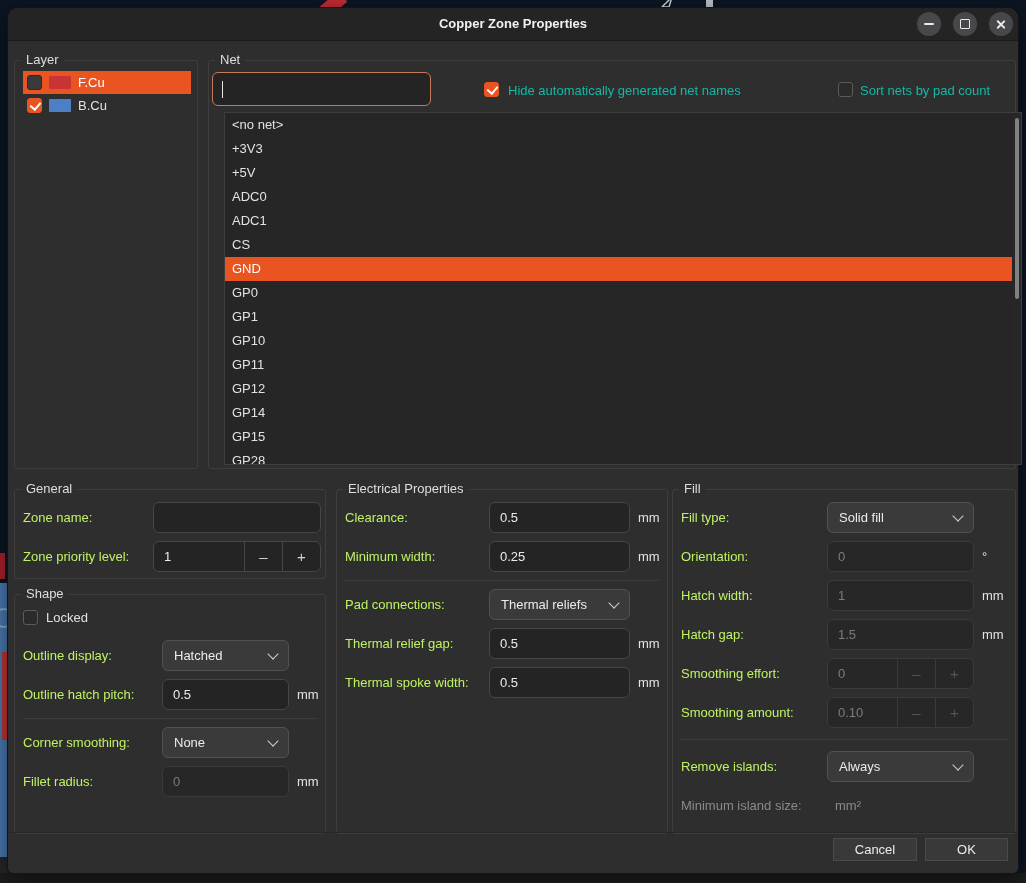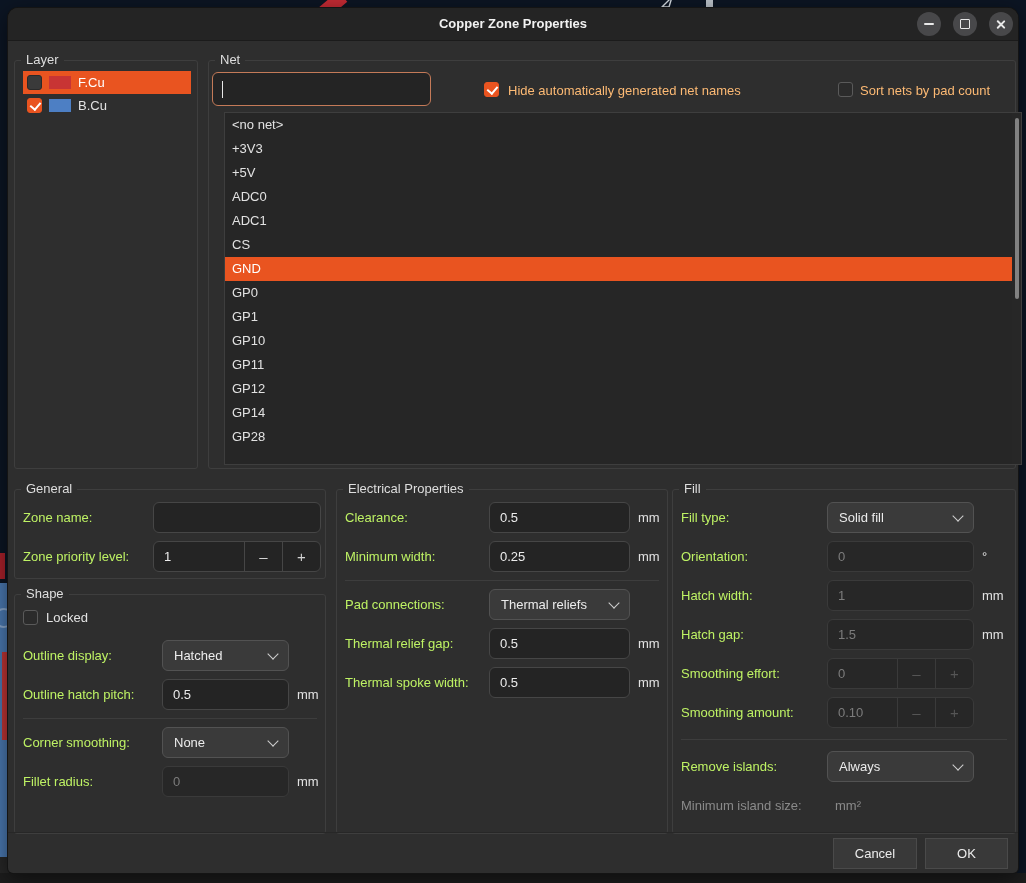--- a/index.html
+++ b/index.html
@@ -54,21 +54,21 @@
 
   
   .checkbox{width:15px;height:15px;border:1px solid #5a5a5a;border-radius:3px;background:#2b2b2b;display:inline-block;position:relative;flex:none;box-sizing:border-box;}
   .layer-row.selected .checkbox{background:#3a3a3a;border-color:#2a2a2a;}
   .checkbox.checked{background:#e95420;border-color:#e95420;}
   .checkbox.checked::after{content:"";position:absolute;left:4px;top:1px;width:5px;height:8px;border-right:2px solid #fff;border-bottom:2px solid #fff;transform:rotate(40deg);}
 
   
   .net-input{position:absolute;left:204px;top:64px;width:219px;height:34px;background:#242424;border:1px solid #c47a58;border-radius:6px;box-sizing:border-box;}
   .net-caret{position:absolute;left:9px;top:8px;width:1px;height:17px;background:#e8e8e8;}
-  .cbrow-label{position:absolute;line-height:17px;color:#fdba74;}
+  .cbrow-label{position:absolute;line-height:17px;color:#14b8a6;}
   .net-list{position:absolute;left:204px;top:104px;width:798px;height:353px;background:#262626;border:1px solid #3e3e3e;box-sizing:border-box;overflow:hidden;margin-left:12px;}
   .net-row{height:24px;line-height:24px;padding-left:7px;color:#e2e2e2;}
   .net-row.selected{background:#e95420;color:#fff;}
   .scroll-track{position:absolute;right:0;top:0;width:9px;height:100%;background:#272727;}
   .scroll-thumb{position:absolute;right:2px;top:5px;width:4px;height:181px;background:#818181;border-radius:2px;}
 
   
   .rows{padding:12px 8px 0 8px;}
   .frow{display:flex;align-items:center;height:31px;margin-bottom:8px;}
   .flabel{width:var(--labelw);flex:none;color:#bef264;}
@@ -87,21 +87,21 @@
   .tspinner.disabled{background:#272727;border-color:#3a3a3a;color:#7c7c7c;}
   .tspinner.disabled .sbtn{border-color:#3a3a3a;color:#555;}
   .unit{margin-left:8px;color:#e2e2e2;}
   .unit.dim{color:#8a8a8a;}
   hr.divider{border:0;border-top:1px solid #3d3d3d;margin:8px 0;}
   .fill-rows hr.divider{margin:11px 0;}
   .checkrow{display:flex;align-items:center;gap:8px;height:16px;margin:2px 0 15px 0;}
 
   
   .btn-sep{position:absolute;left:0;right:0;top:824px;height:1px;background:#272727;}
-  .btn{position:absolute;top:830px;height:31px;background:#393939;border:1px solid #4a4a4a;border-radius:0;box-sizing:border-box;color:#ececec;display:flex;align-items:center;justify-content:center;}
+  .btn{position:absolute;top:830px;height:23px;background:#393939;border:1px solid #4a4a4a;border-radius:0;box-sizing:border-box;color:#ececec;display:flex;align-items:center;justify-content:center;}
   .btn.cancel{left:825px;width:84px;}
   .btn.ok{left:917px;width:83px;}
 </style>
 </head>
 <body>
 
 <div class="bg-trace"></div>
 <svg class="bg-cursor" width="18" height="12" viewBox="0 0 18 12">
   <polygon points="4,11 14,1 11,11" fill="none" stroke="#d4dae0" stroke-width="1.4"></polygon>
 </svg>
@@ -164,20 +164,21 @@
         <div class="net-row">ADC0</div>
         <div class="net-row">ADC1</div>
         <div class="net-row">CS</div>
         <div class="net-row selected">GND</div>
         <div class="net-row">GP0</div>
         <div class="net-row">GP1</div>
         <div class="net-row">GP10</div>
         <div class="net-row">GP11</div>
         <div class="net-row">GP12</div>
         <div class="net-row">GP14</div>
+        <div class="net-row">GP15</div>
         <div class="net-row">GP28</div>
       </div>
     <div class="scroll-track">
       <div class="scroll-thumb"></div>
     </div>
   </div>
 
   <div class="group" style="left:6px;top:481px;width:310px;height:88px;--labelw:130px;--ctrlw:168px;">
     <span class="glabel">General</span>
     <div class="rows">

